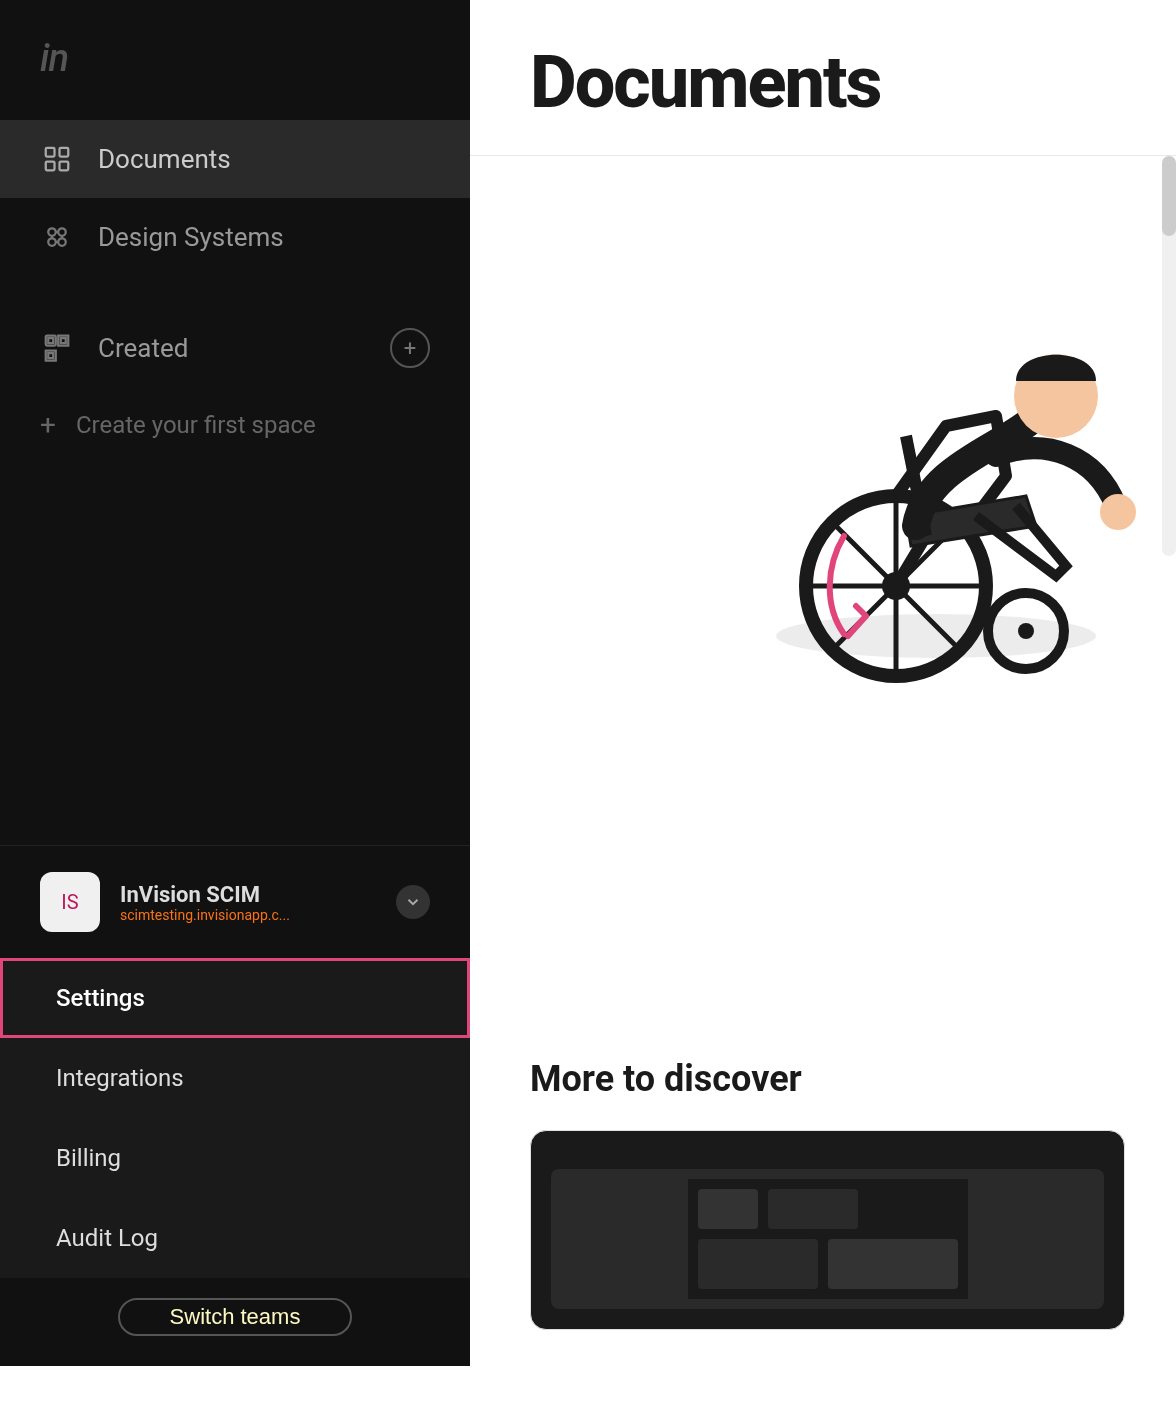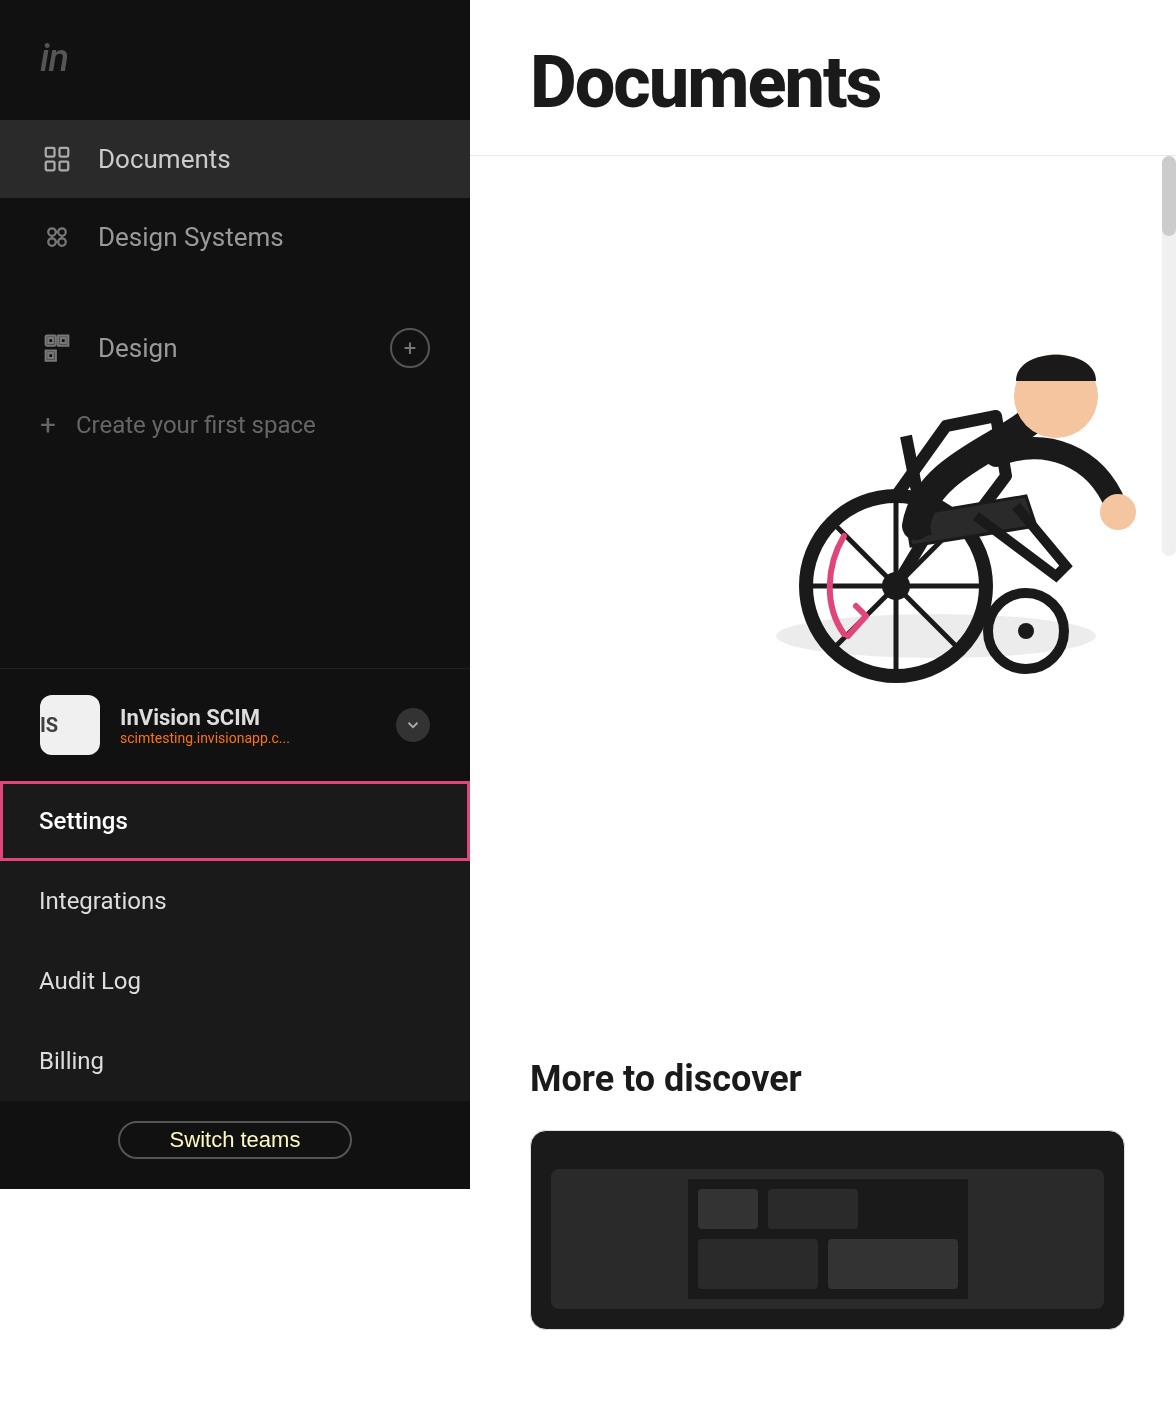--- a/index.html
+++ b/index.html
@@ -12,21 +12,21 @@
       background: #fff;
     }
 
     
     .sidebar {
       width: 470px;
       min-width: 470px;
       background: #111111;
       display: flex;
       flex-direction: column;
-      height: 1189px;
+      height: 1366px;
       position: relative;
     }
 
     .sidebar-logo {
       padding: 36px 40px 30px 40px;
     }
 
     .logo-text {
       font-size: 38px;
       font-style: italic;
@@ -140,24 +140,24 @@
       position: relative;
     }
 
     .team-avatar {
       width: 60px;
       height: 60px;
       background: #f0f0f0;
       border-radius: 12px;
       display: flex;
       align-items: center;
-      justify-content: flex-start;
+      justify-content: center;
       font-size: 20px;
-      font-weight: 700;
-      color: #404040;
+      font-weight: 400;
+      color: #be185d;
       flex-shrink: 0;
     }
 
     .team-details {
       flex: 1;
       overflow: hidden;
     }
 
     .team-name {
       font-size: 22px;
@@ -186,21 +186,21 @@
       justify-content: center;
       flex-shrink: 0;
     }
 
     
     .settings-menu {
       background: #1a1a1a;
     }
 
     .settings-item {
-      padding: 26px 39px;
+      padding: 26px 56px;
       font-size: 24px;
       color: #ddd;
       cursor: pointer;
       font-weight: 400;
     }
 
     .settings-item.highlighted {
       background: #1a1a1a;
       outline: 3px solid #e0457b;
       outline-offset: -3px;
@@ -392,21 +392,21 @@
       <div class="spaces-header">
         <div class="spaces-header-left">
           <span class="nav-icon">
             <svg viewBox="0 0 24 24" fill="none" stroke="#777" stroke-width="1.8" width="30" height="30">
               <path d="M5 4h4v4H5zM5 16h4v4H5zM15 4h4v4h-4z"></path>
               <rect x="3" y="2" width="8" height="8" rx="1" stroke="#777" fill="none"></rect>
               <path d="M3 14h8v8H3z" rx="1" stroke="#777" fill="none"></path>
               <path d="M13 2h8v8h-8z" rx="1" stroke="#777" fill="none"></path>
             </svg>
           </span>
-          <span>Design</span>
+          <span>Created</span>
         </div>
         <div class="spaces-add-btn">+</div>
       </div>
 
       <div class="create-space">
         <span class="create-space-icon">+</span>
         <span>Create your first space</span>
       </div>
     </div>
   </div>
@@ -424,22 +424,22 @@
       <div class="team-chevron">
         <svg width="18" height="18" viewBox="0 0 24 24" fill="none" stroke="#aaa" stroke-width="2.5">
           <polyline points="6 9 12 15 18 9"></polyline>
         </svg>
       </div>
     </div>
 
     <div class="settings-menu">
       <div class="settings-item highlighted">Settings</div>
       <div class="settings-item">Integrations</div>
+      <div class="settings-item">Billing</div>
       <div class="settings-item">Audit Log</div>
-      <div class="settings-item">Billing</div>
     </div>
 
     <button class="switch-teams-btn">Switch teams</button>
   </div>
 </div>
 
 <div class="main-content">
 
   <div class="main-header">
     <h1 class="main-title">Documents</h1>

